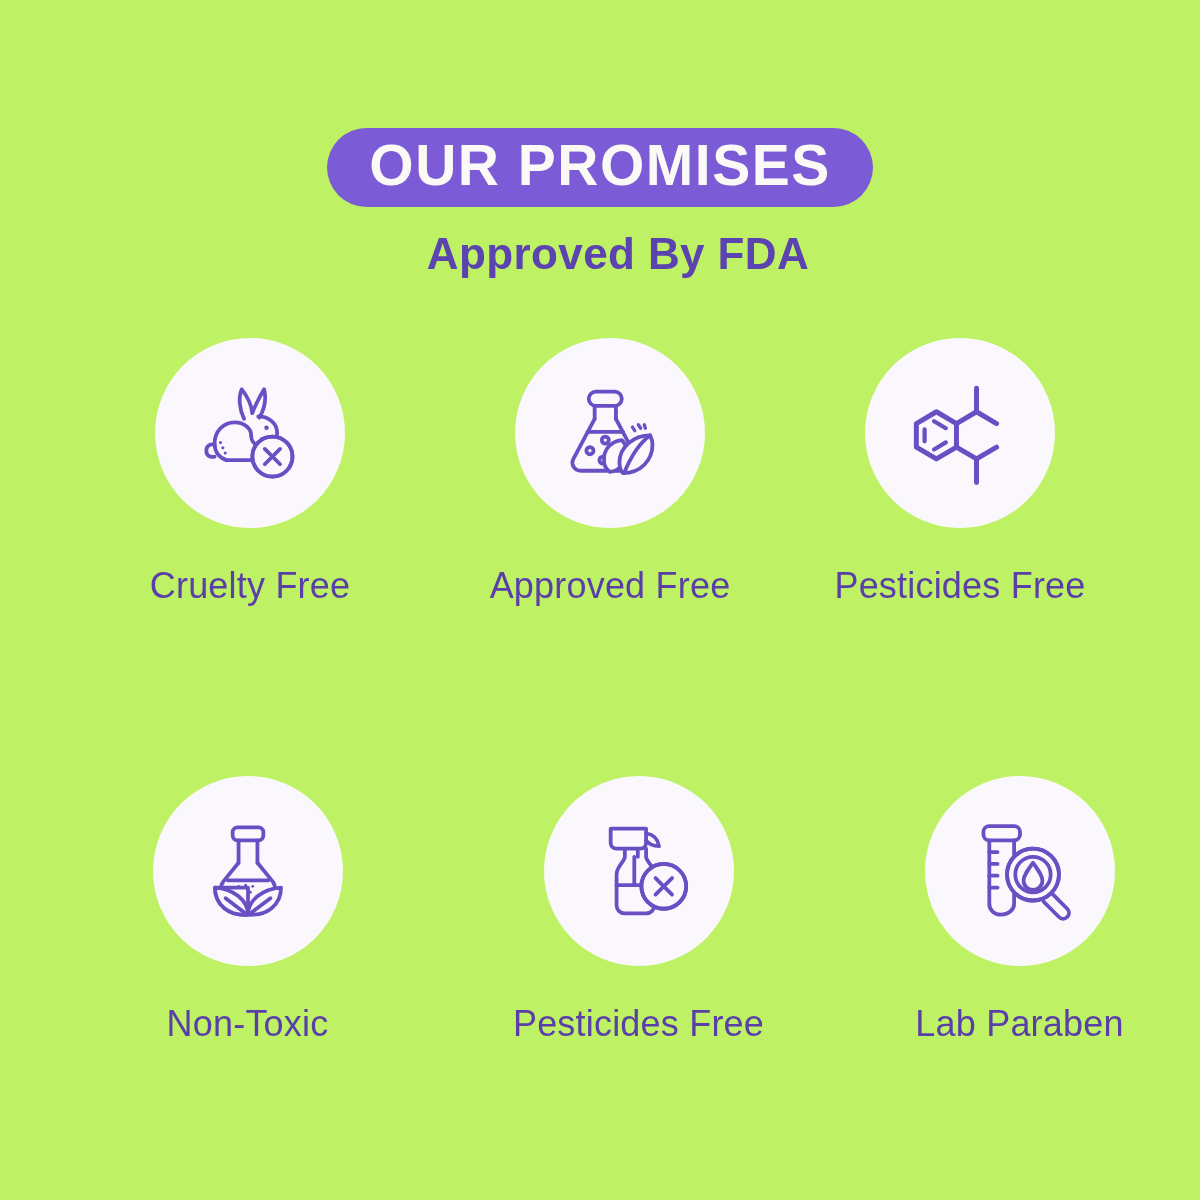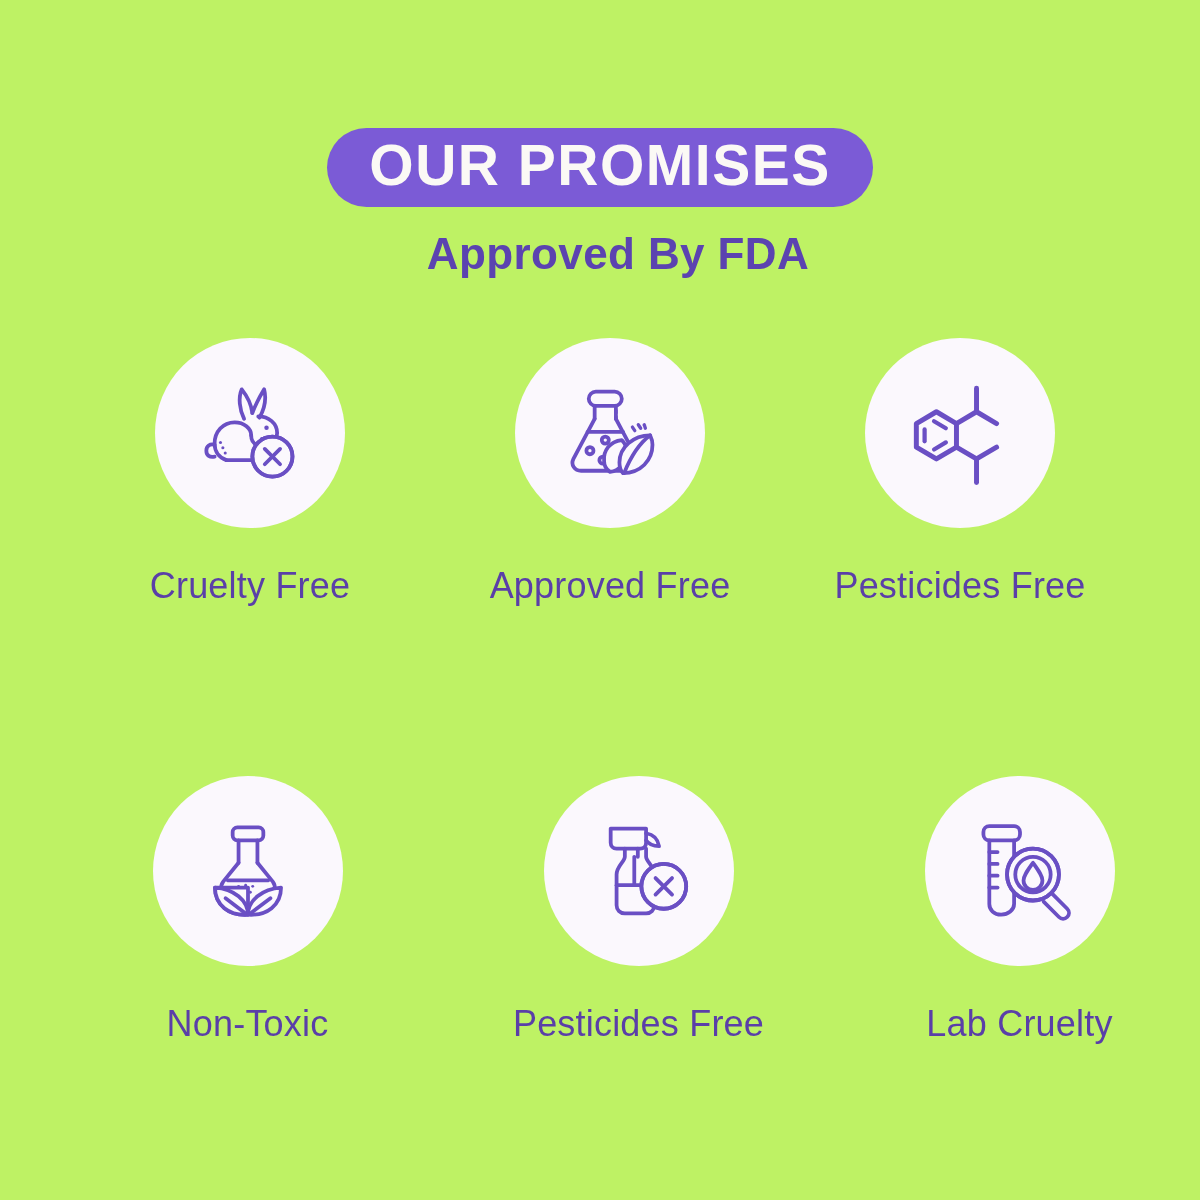--- a/index.html
+++ b/index.html
@@ -285,20 +285,20 @@
 
             <circle cx="61" cy="53" r="22" fill="#FBF8FD"></circle>
             <circle cx="61" cy="53" r="22"></circle>
             <circle cx="61" cy="53" r="15"></circle>
 
             <path d="M61 43 C56 50 53 54 53 58 C53 62.5 56.5 66 61 66 C65.5 66 69 62.5 69 58 C69 54 66 50 61 43 Z"></path>
 
             <path d="M77 69 L90 82 C92 84 92 87 90 89 C88 91 85 91 83 89 L70 76"></path>
           </svg>
         </div>
-        <div class="label">Lab Cruelty</div>
+        <div class="label">Lab Paraben</div>
       </div>
 
     </div>
 
   </div>
 
 </div>
 
 </body></html>

